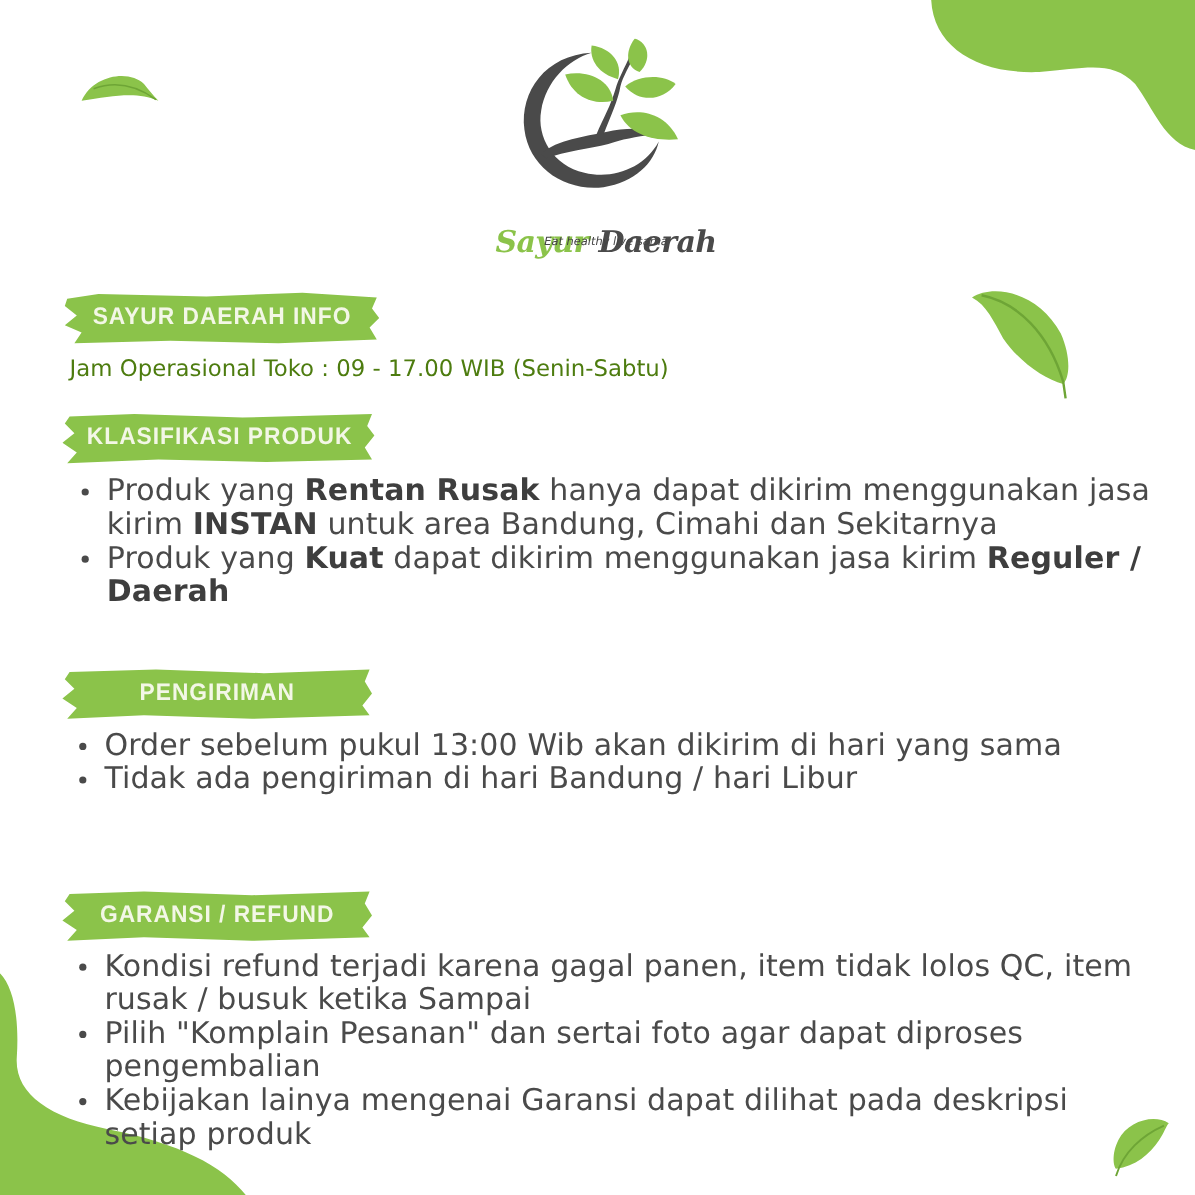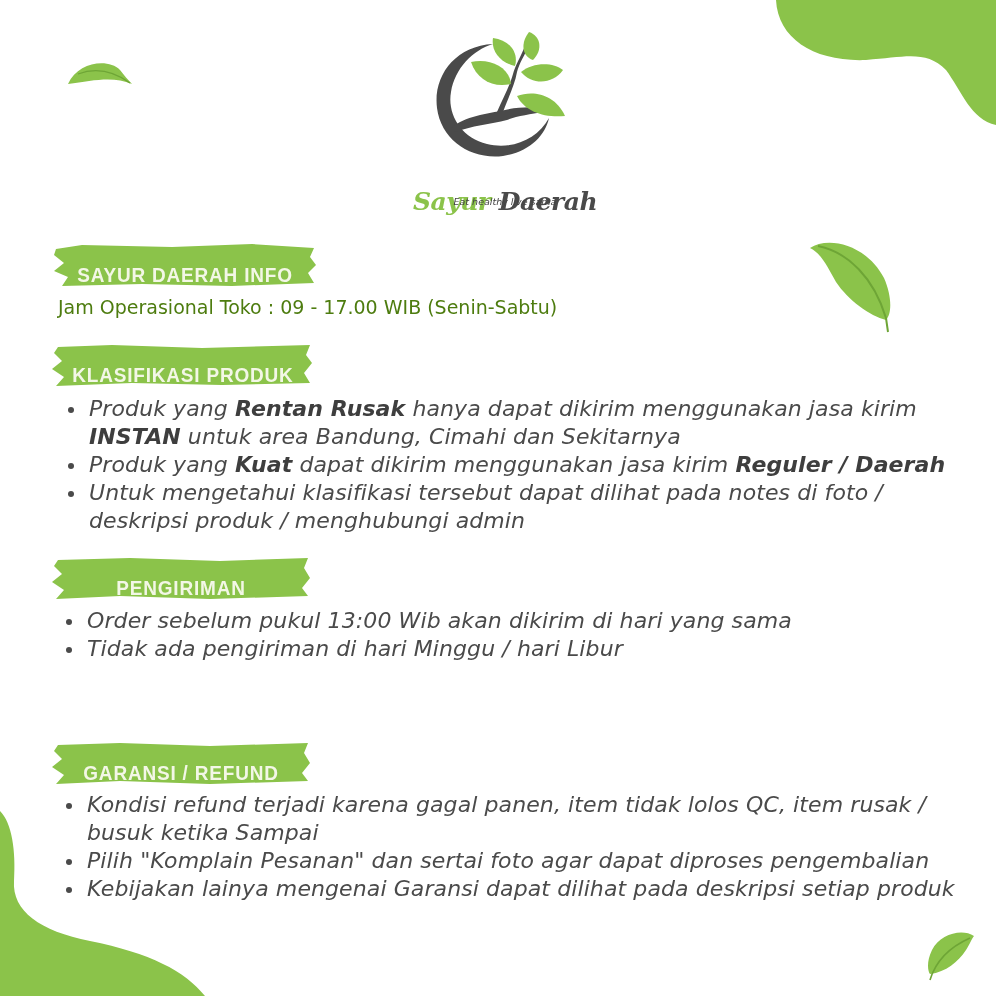--- a/index.html
+++ b/index.html
@@ -26,38 +26,37 @@
     .brand .w1 { color: #8bc34a; }
     .brand .w2 { color: #4a4a4a; }
     .tagline {
       position: absolute; left: 0; top: 196px; width: 240px; text-align: center;
       font-size: 9.5px; color: #444; line-height: 12px;
     }
     .tagline { top: 167px; }
 
     .banner {
       position: absolute; height: 44px;
-      display: flex; align-items: flex-end; justify-content: center;
+      display: flex; align-items: center; justify-content: center;
     }
     .banner svg { position: absolute; inset: 0; width: 100%; height: 100%; }
     .banner span {
       position: relative; color: #f3f7e6; font-family: "Liberation Sans", sans-serif;
       font-weight: bold; font-size: 19px; letter-spacing: 0.8px; text-transform: uppercase;
       transform: scaleY(1.05);
     }
 
     .line {
       position: absolute; left: 58px; font-size: 19px; line-height: 28px; color: #4d7c0f;
       white-space: nowrap;
     }
     ul.items { position: absolute; margin: 0; padding: 0; list-style: none; }
     ul.items li {
-      position: relative; padding-left: 31px; font-size: 22px; line-height: 28px; color: #4a4a4a;
+      position: relative; padding-left: 31px; font-size: 25px; line-height: 28px; color: #4a4a4a;
       letter-spacing: 0.1px;
-      font-style: italic;
     }
     ul.items li::before {
       content: ""; position: absolute; left: 10px; top: 12px; width: 6px; height: 6px;
       border-radius: 50%; background: #4a4a4a;
     }
     ul.items li .b { font-weight: bold; color: #3e3e3e; }
     .sec1 { left: 58px; top: 395px; width: 900px; }
     .sec2 { left: 56px; top: 607px; width: 900px; }
     .sec3 { left: 56px; top: 791px; width: 900px; }
   </style>
@@ -119,34 +118,31 @@
   </svg>
   <span>KLASIFIKASI PRODUK</span>
 </div>
 <ul class="items sec1">
   <li style="width:880px;">
     <span>Produk yang </span><span class="b">Rentan Rusak</span><span> hanya dapat dikirim menggunakan jasa kirim </span><span class="b">INSTAN</span><span> untuk area Bandung, Cimahi dan Sekitarnya</span>
   </li>
   <li>
     <span>Produk yang </span><span class="b">Kuat</span><span> dapat dikirim menggunakan jasa kirim </span><span class="b">Reguler / Daerah</span>
   </li>
-  <li style="width:880px;">
-    <span>Untuk mengetahui klasifikasi tersebut dapat dilihat pada notes di foto / deskripsi produk / menghubungi admin</span>
-  </li>
 </ul>
 
 <div class="banner" style="left:50px; top:556px; width:262px;">
   <svg viewBox="0 0 262 44" preserveAspectRatio="none">
     <path d="M8 4 L 80 2 L 170 5 L 258 2 L 254 12 L 260 22 L 252 32 L 258 40 L 160 43 L 70 40 L 6 43 L 14 34 L 2 26 L 12 18 L 4 10 Z" fill="#8bc34a"></path>
   </svg>
   <span>PENGIRIMAN</span>
 </div>
 <ul class="items sec2">
   <li>Order sebelum pukul 13:00 Wib akan dikirim di hari yang sama</li>
-  <li>Tidak ada pengiriman di hari Minggu / hari Libur</li>
+  <li>Tidak ada pengiriman di hari Bandung / hari Libur</li>
 </ul>
 
 <div class="banner" style="left:50px; top:741px; width:262px;">
   <svg viewBox="0 0 262 44" preserveAspectRatio="none">
     <path d="M8 4 L 70 2 L 160 5 L 258 2 L 254 12 L 260 22 L 252 32 L 258 40 L 160 43 L 70 40 L 6 43 L 14 34 L 2 26 L 12 18 L 4 10 Z" fill="#8bc34a"></path>
   </svg>
   <span>GARANSI / REFUND</span>
 </div>
 <ul class="items sec3">
   <li style="width:870px;">Kondisi refund terjadi karena gagal panen, item tidak lolos QC, item rusak / busuk ketika Sampai</li>

